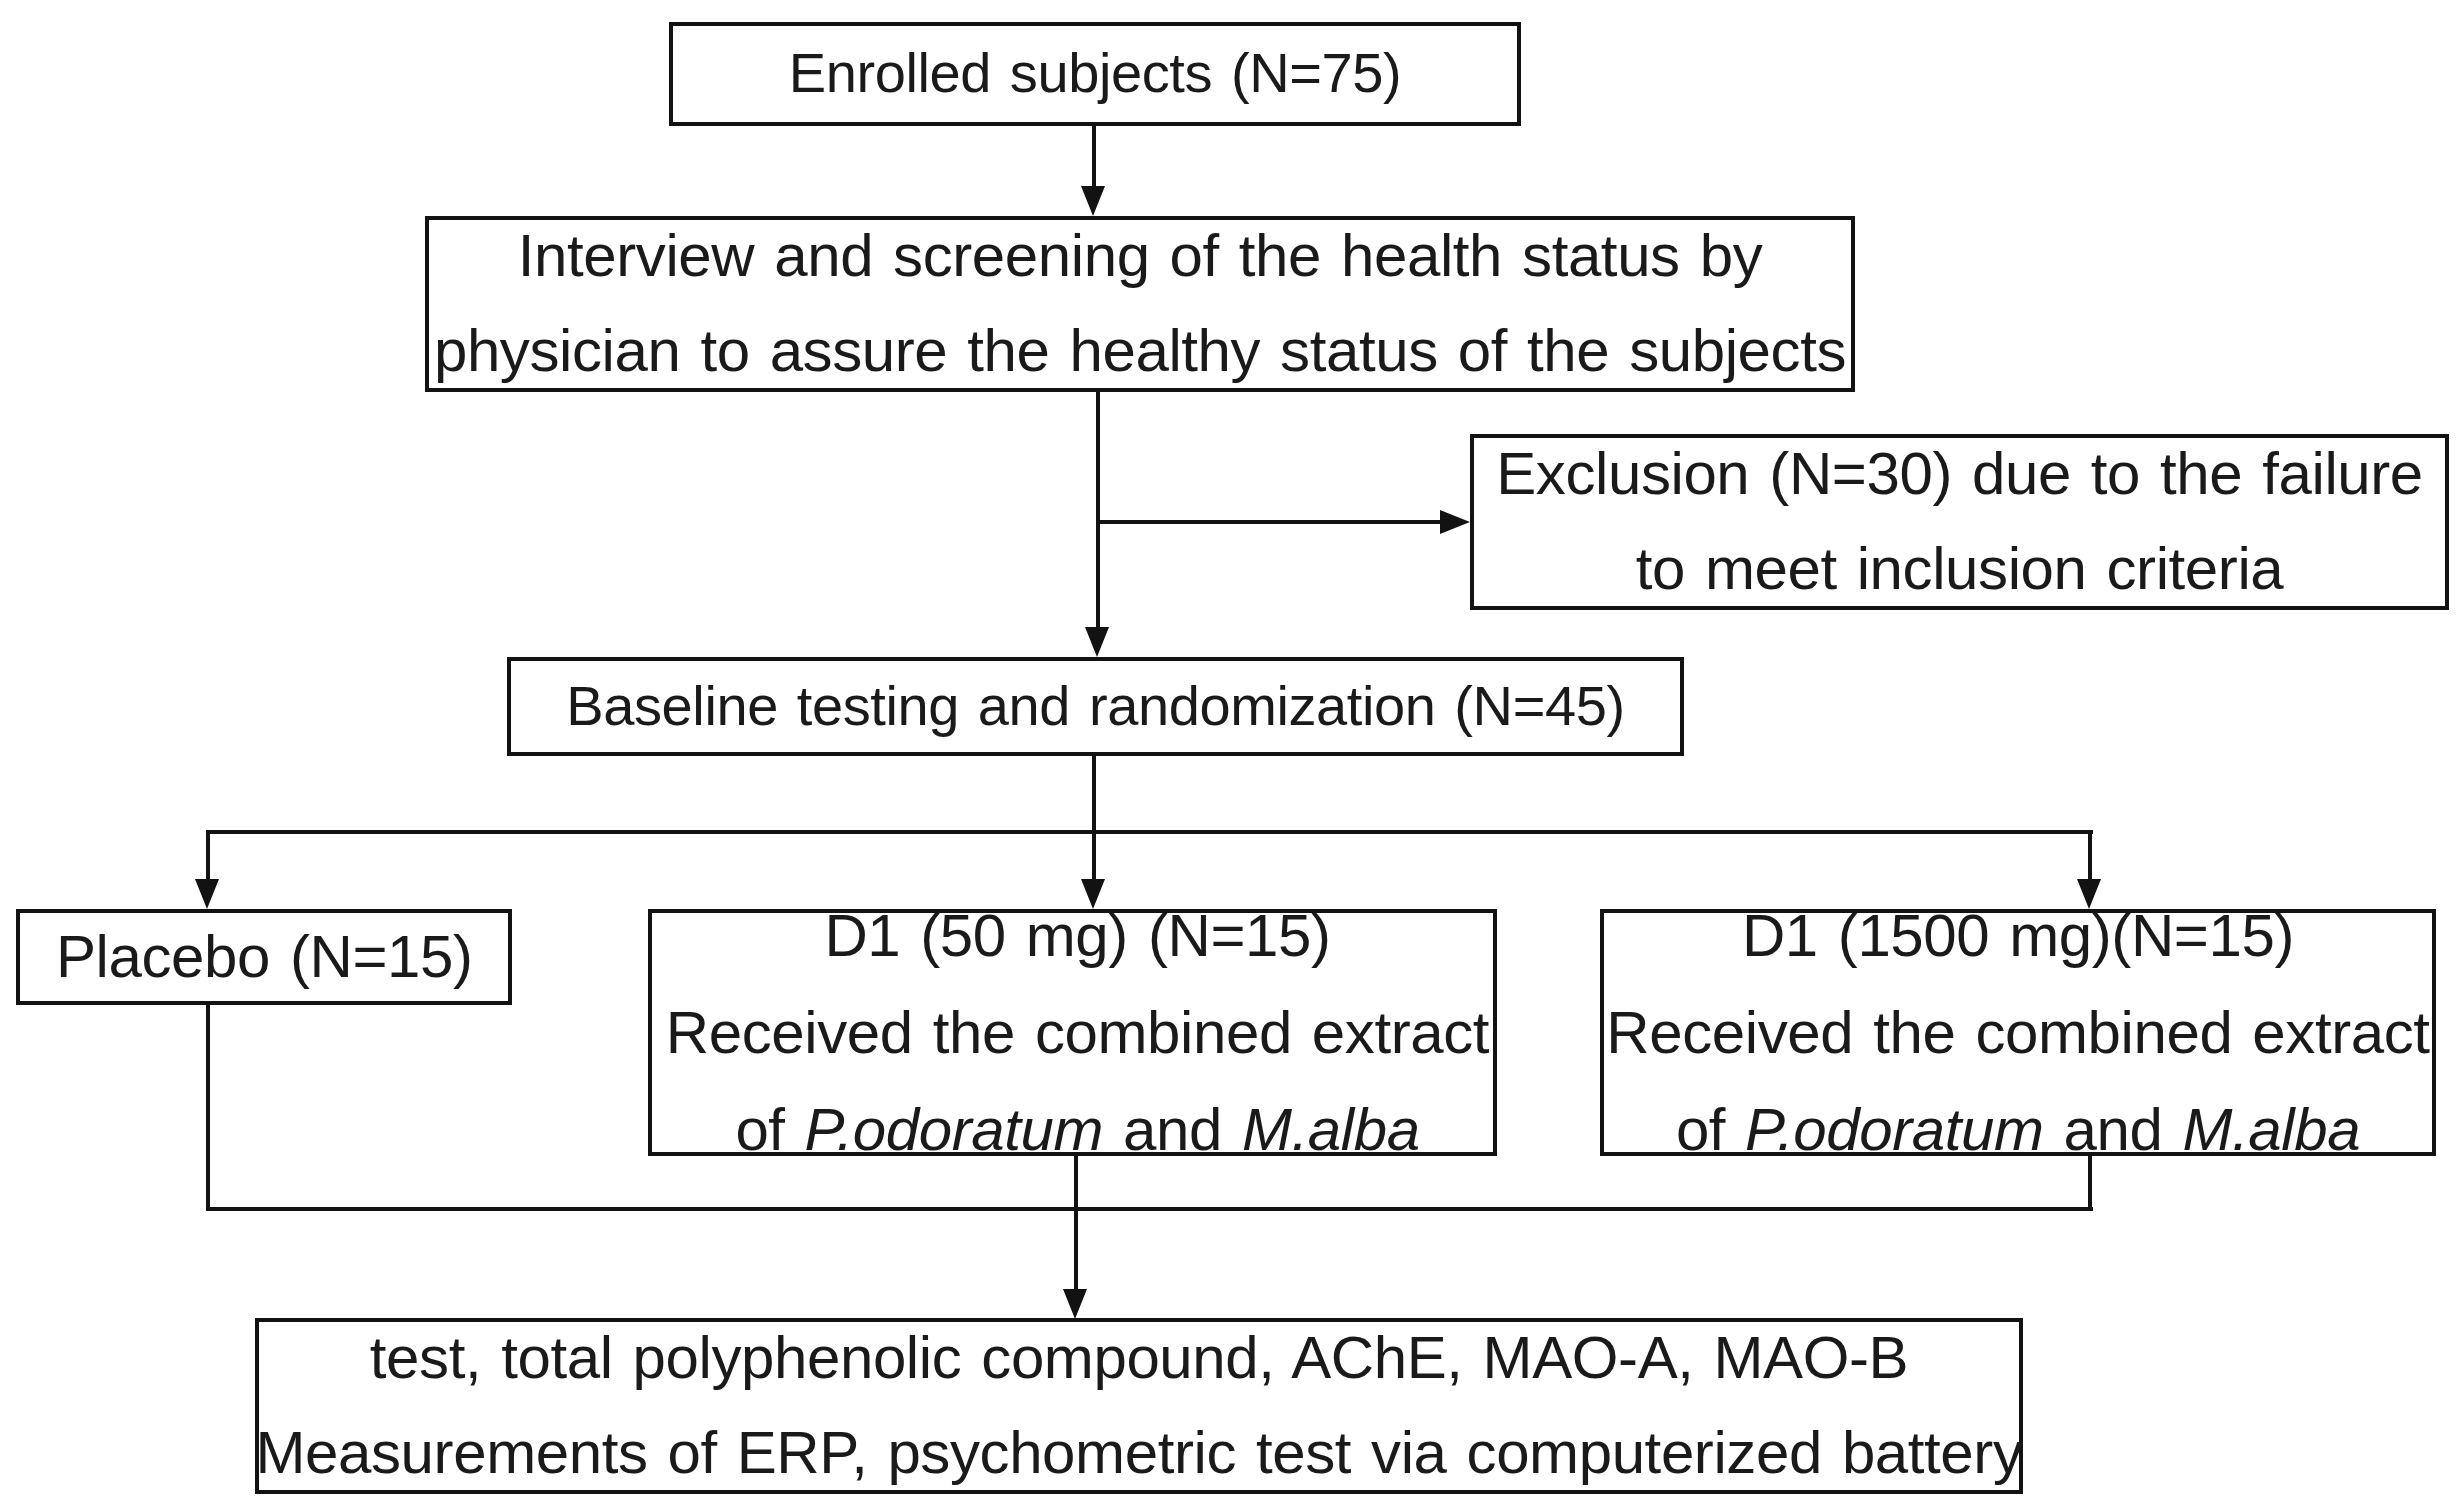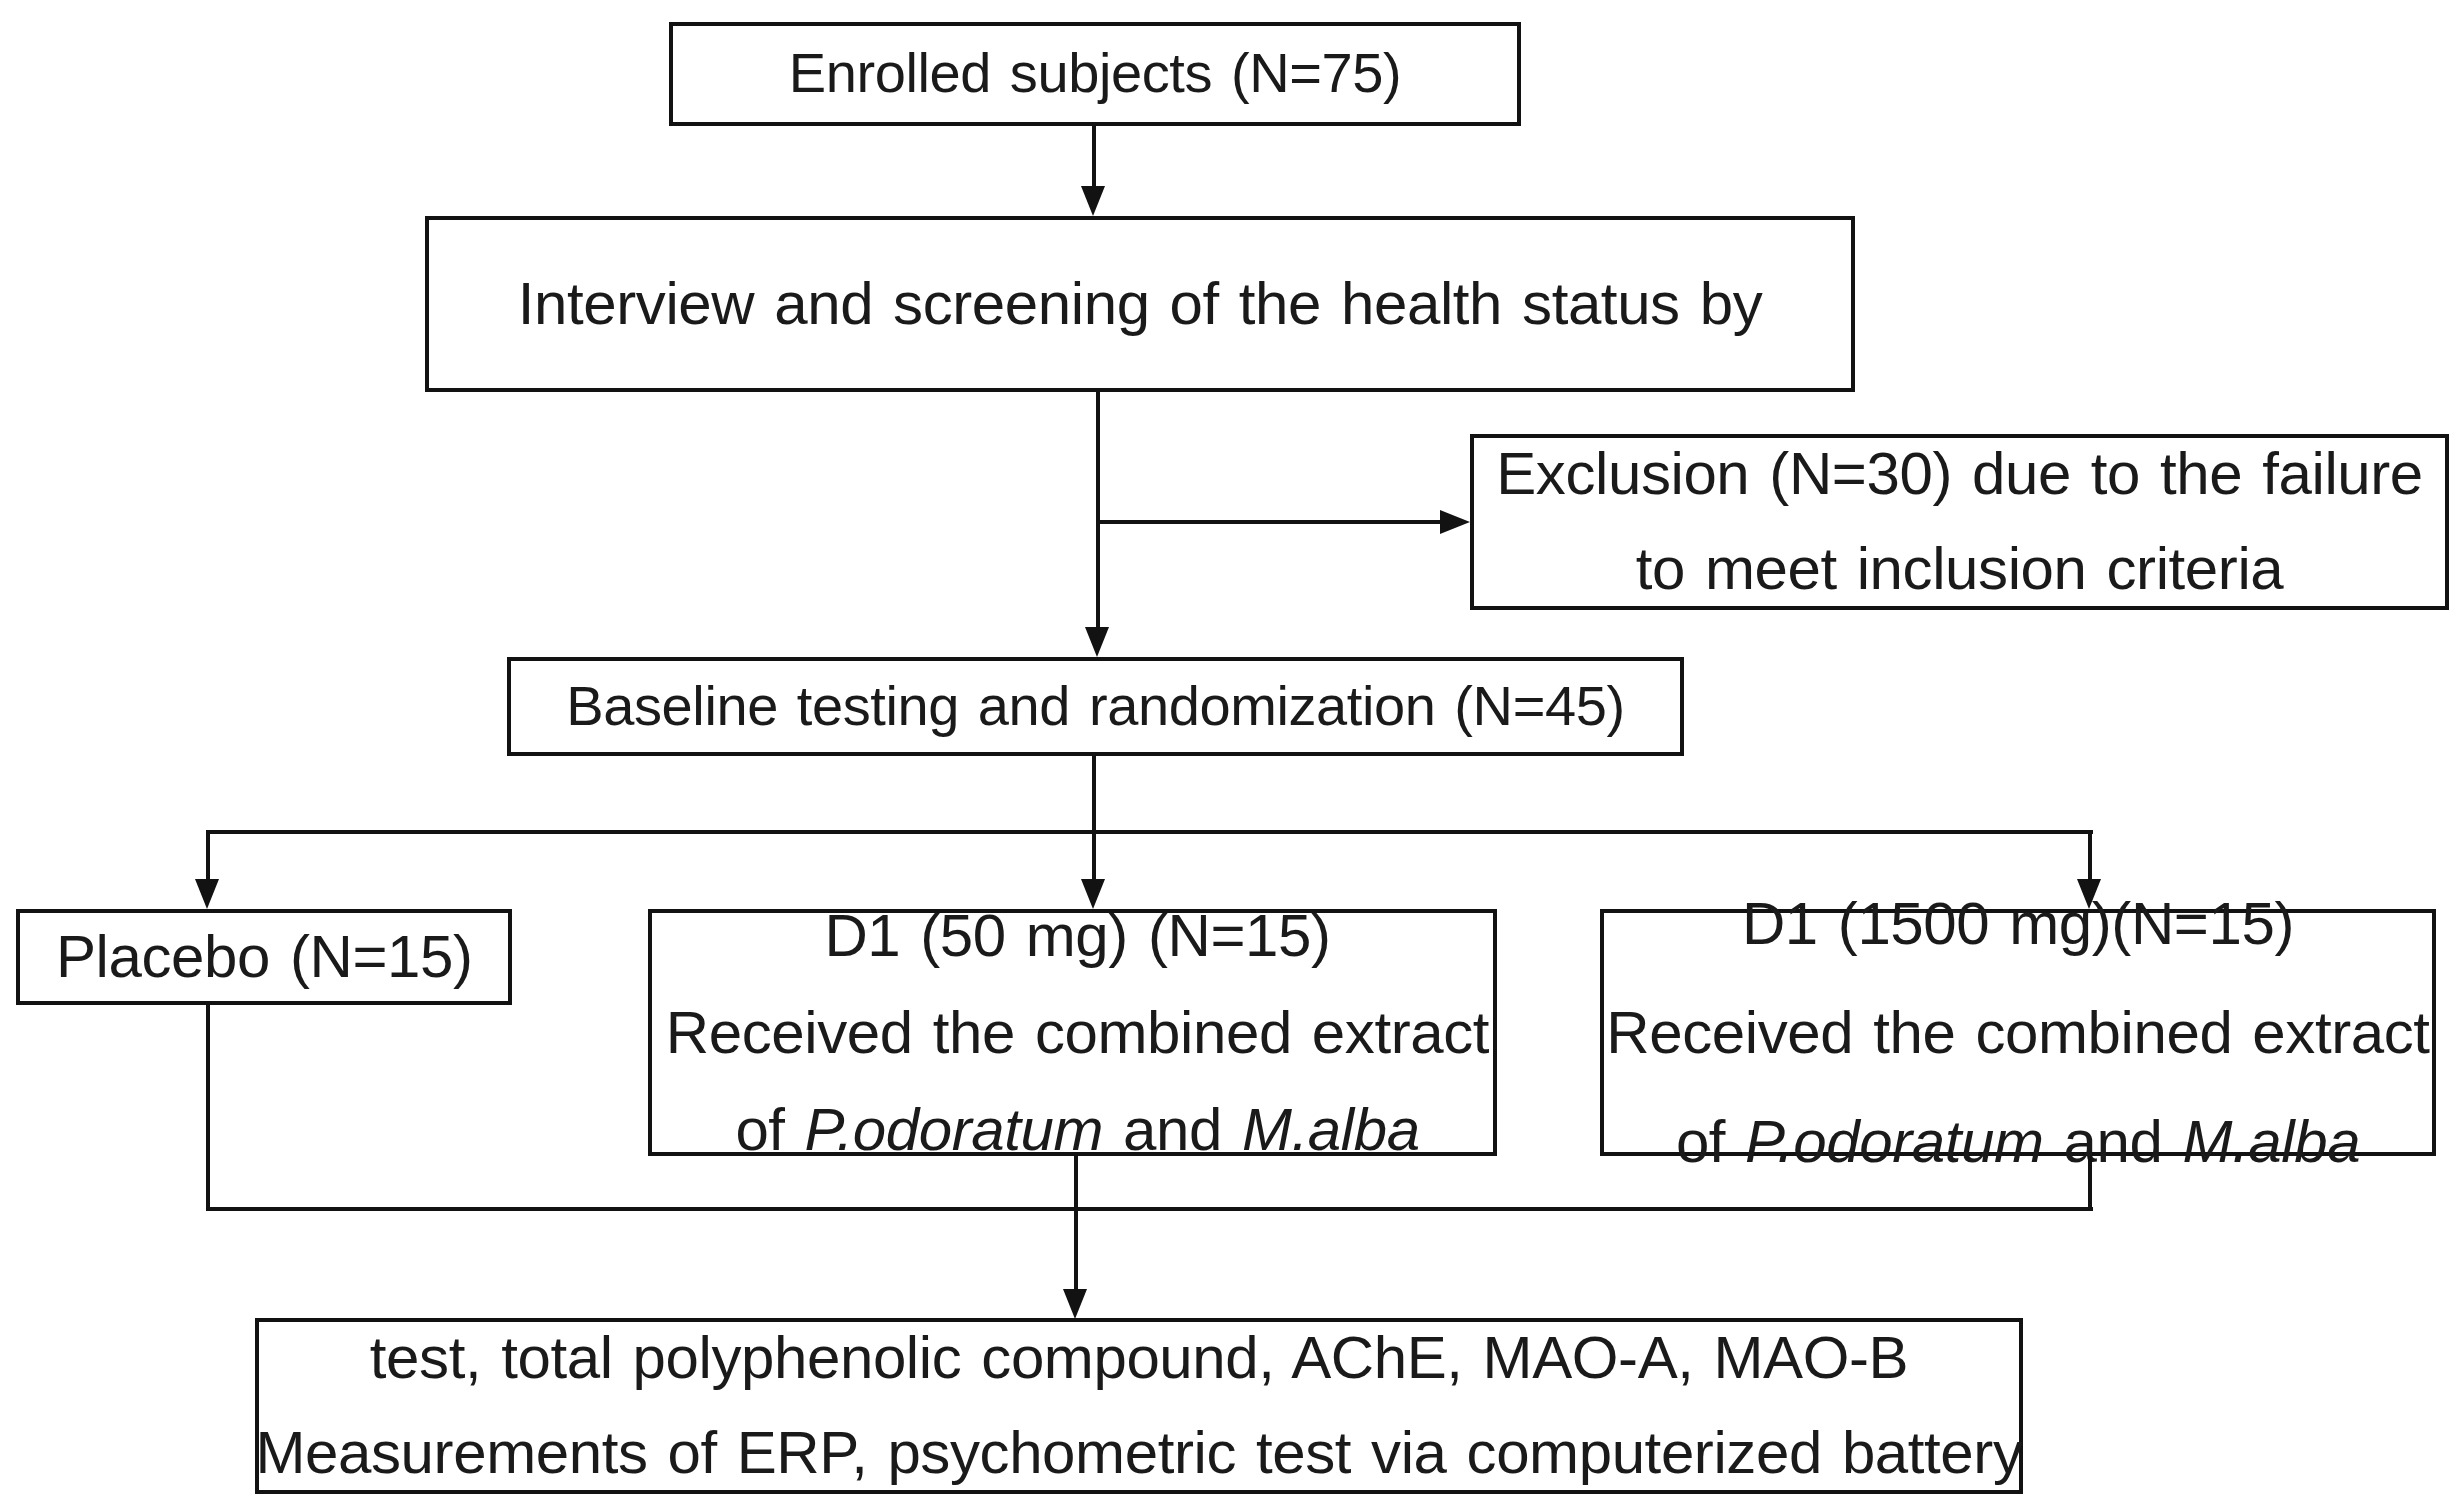--- a/index.html
+++ b/index.html
@@ -37,21 +37,21 @@
   }
   .box .ln{display:block;}
   .box .it{font-style:italic;}
   
   .box-enrolled   {left:669px;  top:21.5px;   width:852px; height:104px; font-size:56px;}
   .box-screening  {left:425px;  top:216px;  width:1430px; height:176px;}
   .box-exclusion  {left:1470px; top:434px;  width:979px; height:176px;}
   .box-baseline   {left:507px;  top:657px;  width:1177px; height:99px; font-size:56px;}
   .box-placebo    {left:16.3px;   top:909px; width:496px;  height:96px;}
   .box-dose50     {left:648px;  top:909px; width:849px; height:247px; line-height:1.62;padding-left:10px;}
-  .box-dose1500   {left:1600px; top:909px; width:836px; height:247px; line-height:1.62;gap:12px;}
+  .box-dose1500   {left:1600px; top:909px; width:836px; height:247px; line-height:1.62;}
   .box-measure    {left:255px;  top:1318px; width:1768px; height:176px;}
   
   .vline,.hline{position:absolute;background:var(--line);}
   .vline{width:3.7px;}
   .hline{height:3.7px;}
   .arr-down{
     position:absolute;width:0;height:0;
     border-left:12.6px solid transparent;
     border-right:12.6px solid transparent;
     border-top:30px solid var(--line);
@@ -85,20 +85,21 @@
 </head>
 <body>
 
 <div id="canvas">
 
   <div class="box box-enrolled">
       <div class="ln"><span>Enrolled subjects (N=75)</span></div>
     </div>
   <div class="box box-screening">
       <div class="ln"><span>Interview and screening of the health status by</span></div>
+      <div class="ln"><span>physician to assure the healthy status of the subjects</span></div>
     </div>
   <div class="box box-exclusion">
       <div class="ln"><span>Exclusion (N=30) due to the failure</span></div>
       <div class="ln"><span>to meet inclusion criteria</span></div>
     </div>
   <div class="box box-baseline">
       <div class="ln"><span>Baseline testing and randomization (N=45)</span></div>
     </div>
   <div class="box box-placebo">
       <div class="ln"><span>Placebo (N=15)</span></div>

